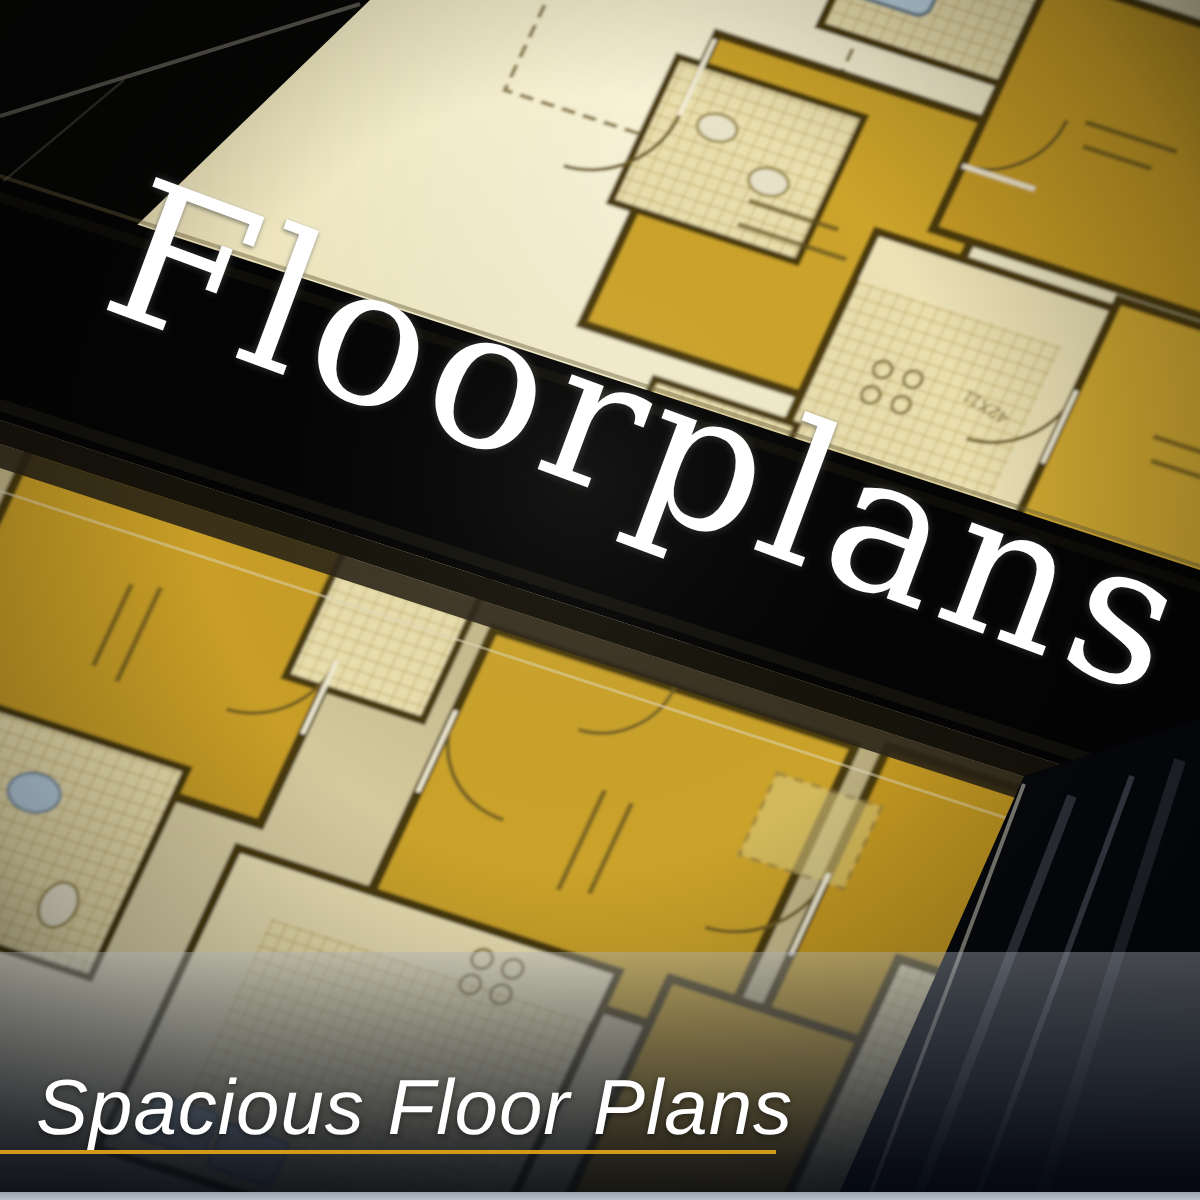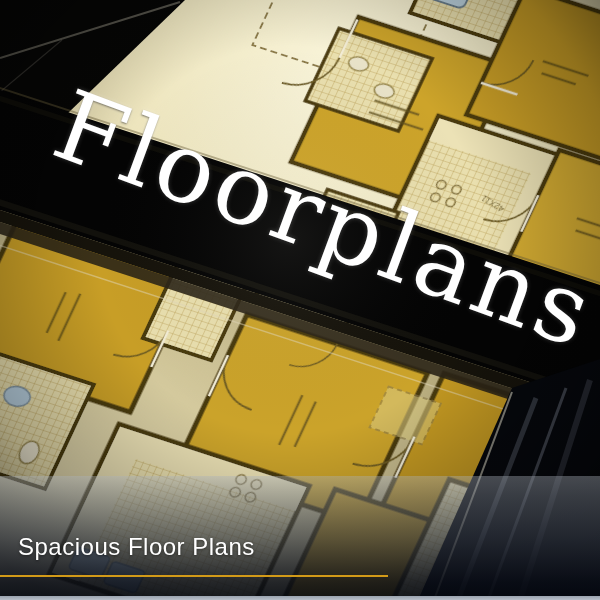--- a/index.html
+++ b/index.html
@@ -23,23 +23,24 @@
     position:absolute;left:0;top:476px;width:600px;height:124px;z-index:4;
     background:linear-gradient(180deg,
       rgba(170,177,187,0.40) 0%,
       rgba(118,125,136,0.46) 16%,
       rgba(52,58,70,0.62) 50%,
       rgba(10,14,24,0.82) 86%,
       rgba(4,8,16,0.88) 100%);
   }
   .caption-text{
     position:absolute;left:18px;top:58px;
-    font-size:24px;line-height:1.1;letter-spacing:0.5px;
+    font-size:39px;line-height:1.1;letter-spacing:0.5px;
     font-weight:400;color:#ffffff;white-space:nowrap;
     text-shadow:0 1px 3px rgba(0,0,0,0.45);
+    font-style:italic;
   }
   .caption-rule{
     position:absolute;left:0;top:99px;width:388px;height:2px;
     background:#d29a18;
   }
   .bottom-strip{
     position:absolute;left:0;bottom:0;width:600px;height:4px;z-index:5;
     background:linear-gradient(180deg,#9aa3af 0%,#b9c0ca 100%);
   }
 </style>

